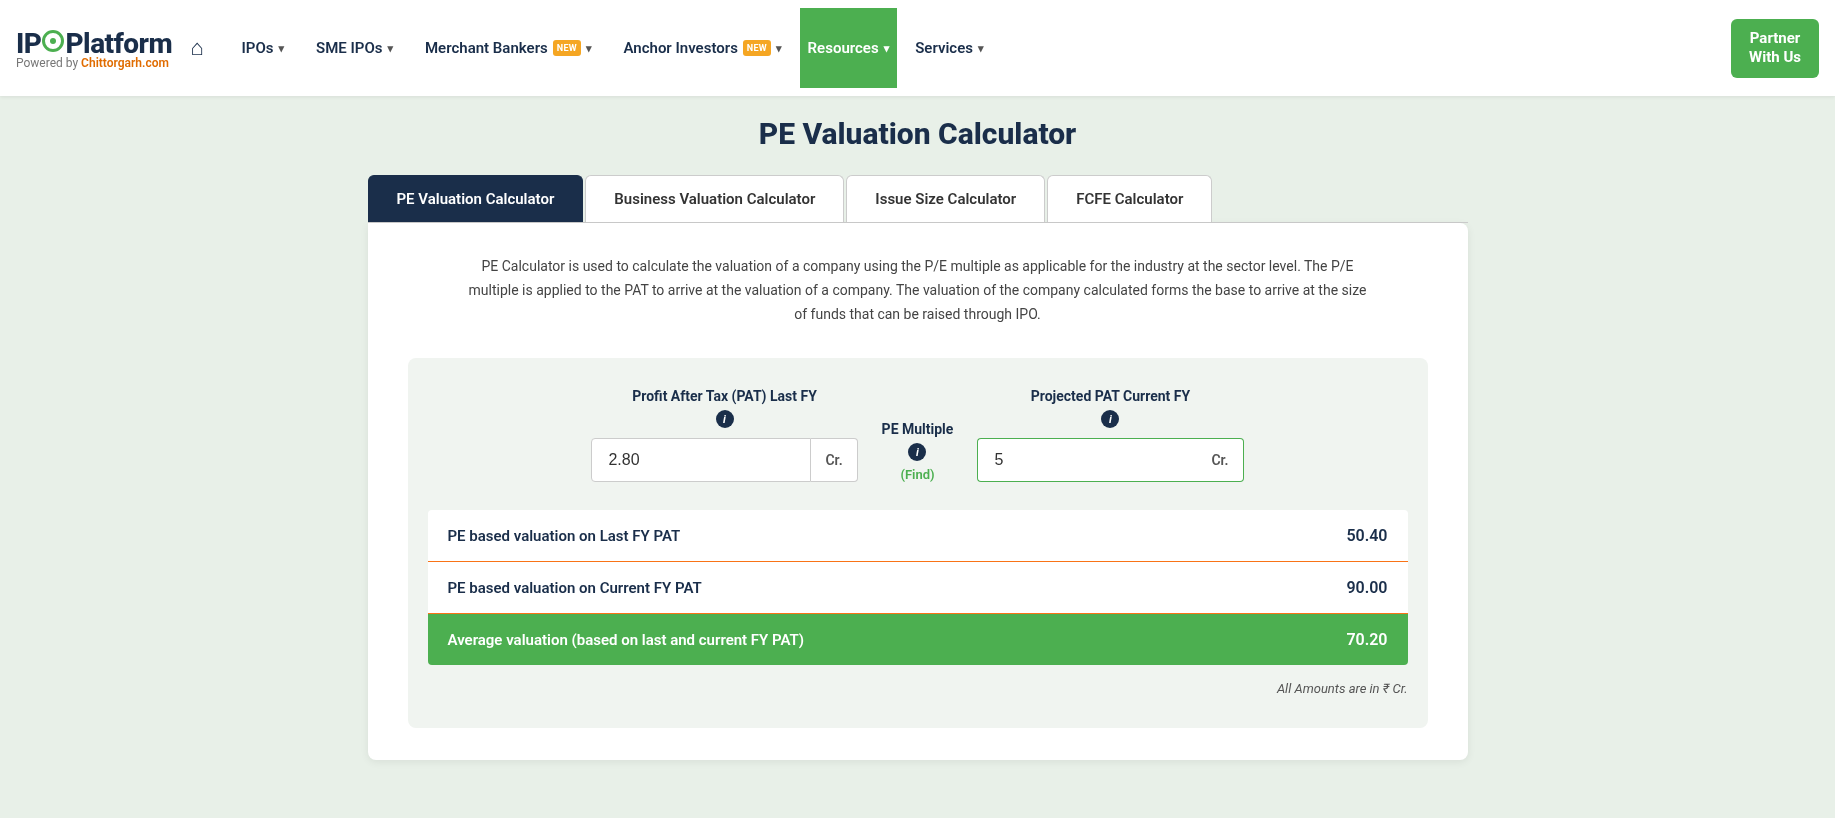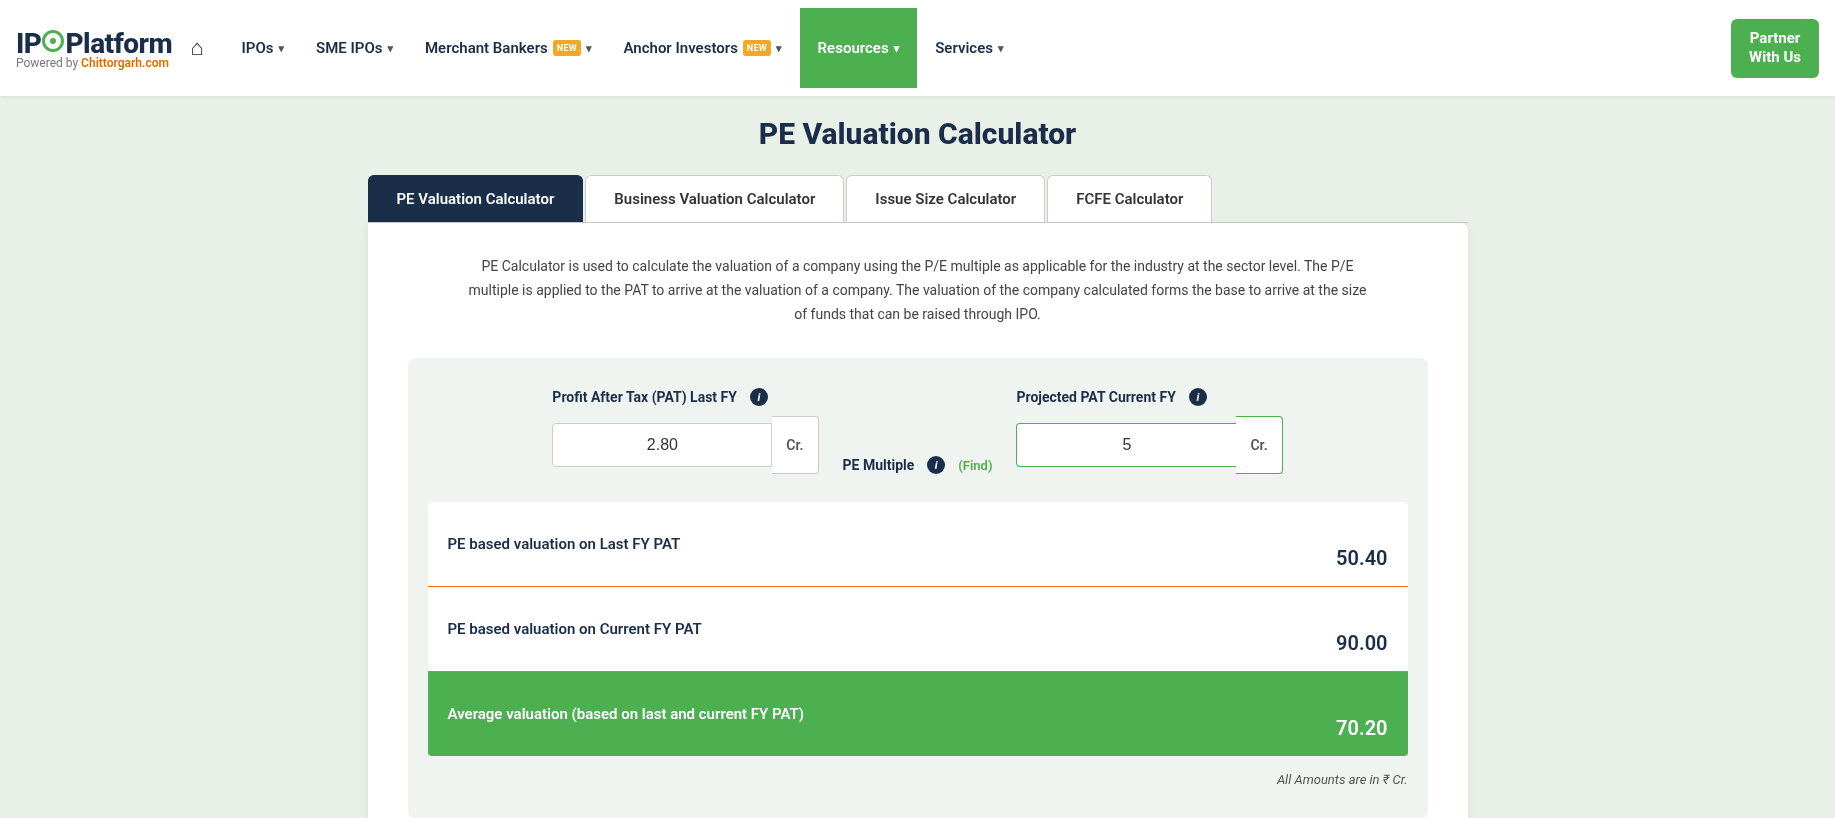--- a/index.html
+++ b/index.html
@@ -93,21 +93,21 @@
       font-size: 9px;
       font-weight: 700;
       padding: 3px 4px;
       border-radius: 3px;
       text-transform: uppercase;
       letter-spacing: 0.3px;
     }
     .nav-item.active-green {
       background: #4caf50;
       color: #fff;
-      padding: 14px 18px;
+      padding: 14px 8px;
       height: 80px;
       border-radius: 0;
       align-items: center;
     }
     .nav-item.active-green .chevron { color: #fff; }
 
     .nav-partner {
       background: #4caf50;
       color: #fff;
       font-size: 15px;
@@ -201,21 +201,22 @@
       flex-direction: column;
       gap: 10px;
     }
 
     .input-label {
       font-size: 14px;
       font-weight: 700;
       color: #1a2e4a;
       display: flex;
       align-items: center;
-      gap: 13px;
+      gap: 6px;
+      flex-direction: column;
     }
     .info-icon {
       display: inline-flex;
       align-items: center;
       justify-content: center;
       width: 18px; height: 18px;
       background: #1a2e4a;
       color: #fff;
       border-radius: 50%;
       font-size: 11px;
@@ -234,35 +235,35 @@
     .input-with-unit {
       display: flex;
       align-items: center;
     }
     .calc-input {
       border: 1px solid #ccc;
       border-radius: 4px 0 0 4px;
       padding: 12px 16px;
       font-size: 16px;
       color: #333;
-      text-align: center;
+      text-align: left;
       background: #fff;
       outline: none;
       width: 220px;
     }
     .calc-input.active-border {
       border-color: #4caf50;
       border-right: none;
     }
     .unit-label {
       background: #fff;
       border: 1px solid #ccc;
       border-left: none;
       border-radius: 0 4px 4px 0;
-      padding: 20px 14px;
+      padding: 13px 14px;
       font-size: 14px;
       font-weight: 600;
       color: #555;
     }
     .unit-label.active-border {
       border-color: #4caf50;
       border-left: none;
     }
 
     
@@ -279,24 +280,23 @@
     }
     .result-row:first-child {
       border-radius: 4px 4px 0 0;
     }
     .result-label {
       font-size: 15px;
       font-weight: 600;
       color: #1a2e4a;
     }
     .result-value {
-      font-size: 20px;
-      font-weight: 600;
-      color: #1a2e4a;
-      margin-top: 28px;
+      font-size: 16px;
+      font-weight: 600;
+      color: #1a2e4a;
     }
     .result-row.highlight {
       background: #4caf50;
       border-radius: 0 0 4px 4px;
       border-bottom: none;
     }
     .result-row.highlight .result-label,
     .result-row.highlight .result-value {
       color: #fff;
     }

